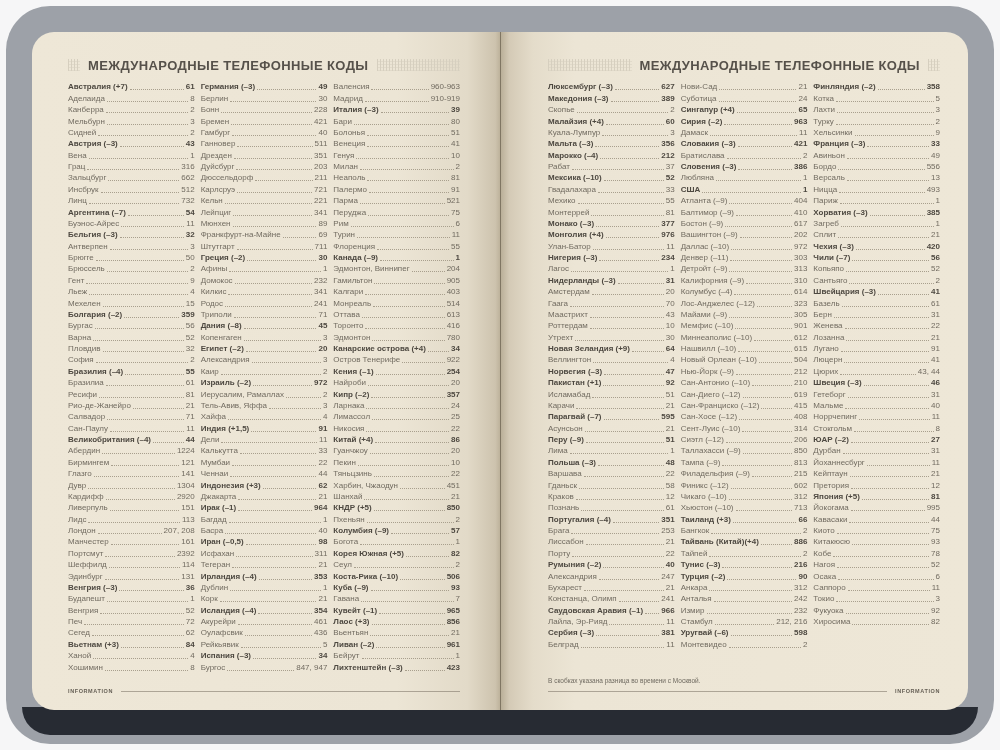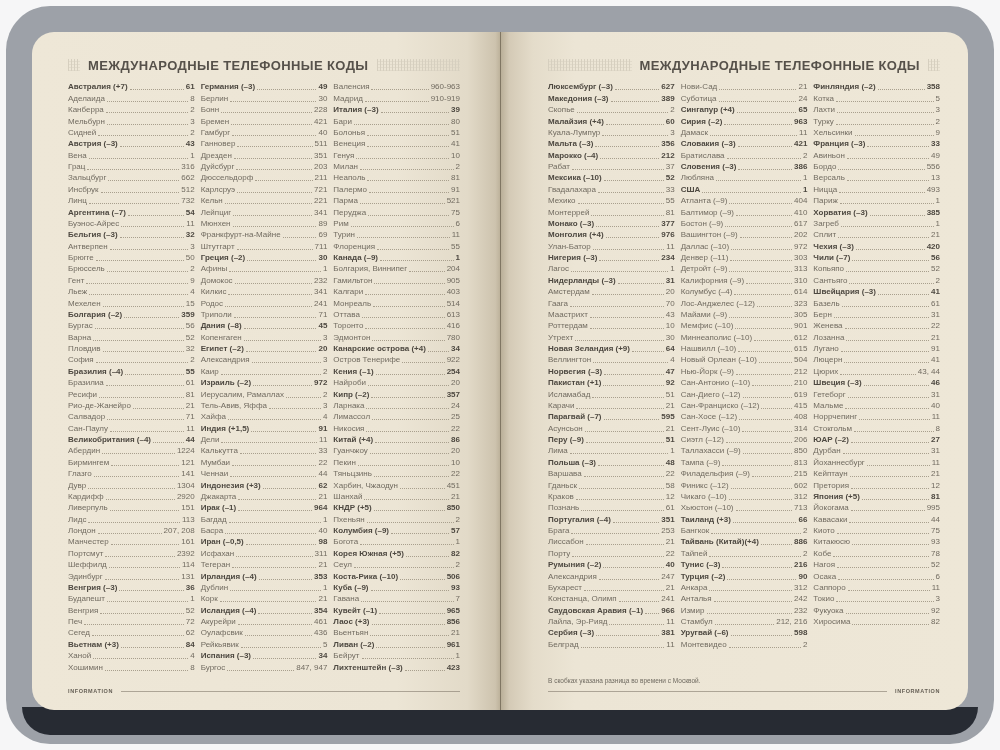--- a/index.html
+++ b/index.html
@@ -683,21 +683,21 @@
               <span class="nm">Флоренция</span>
               <span class="dots"></span>
               <span class="cd">55</span>
             </div>
             <div class="row bold">
               <span class="nm">Канада (–9)</span>
               <span class="dots"></span>
               <span class="cd">1</span>
             </div>
             <div class="row">
-              <span class="nm">Болгария, Виннипег</span>
+              <span class="nm">Эдмонтон, Виннипег</span>
               <span class="dots"></span>
               <span class="cd">204</span>
             </div>
             <div class="row">
               <span class="nm">Гамильтон</span>
               <span class="dots"></span>
               <span class="cd">905</span>
             </div>
             <div class="row">
               <span class="nm">Калгари</span>

